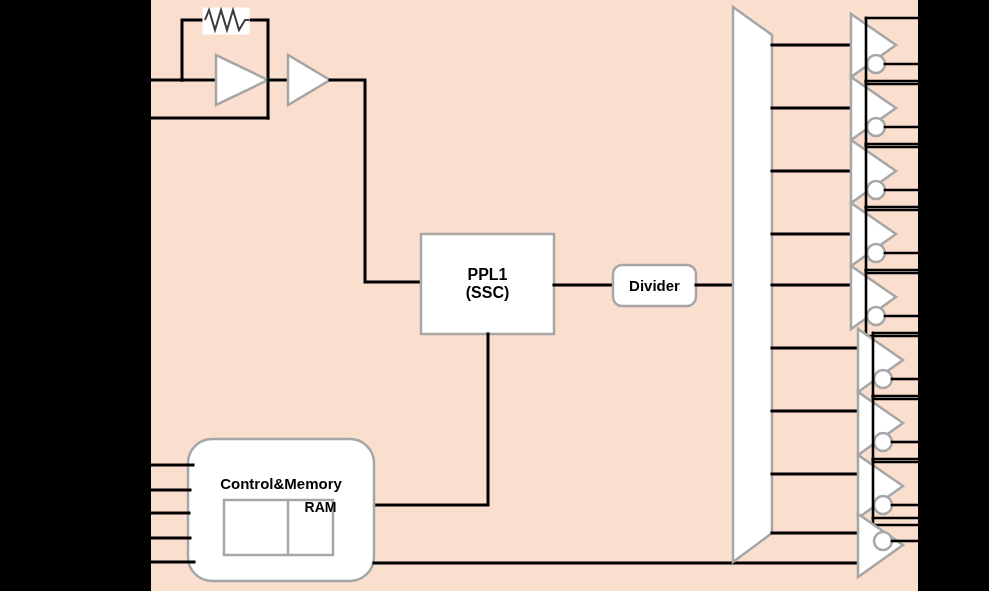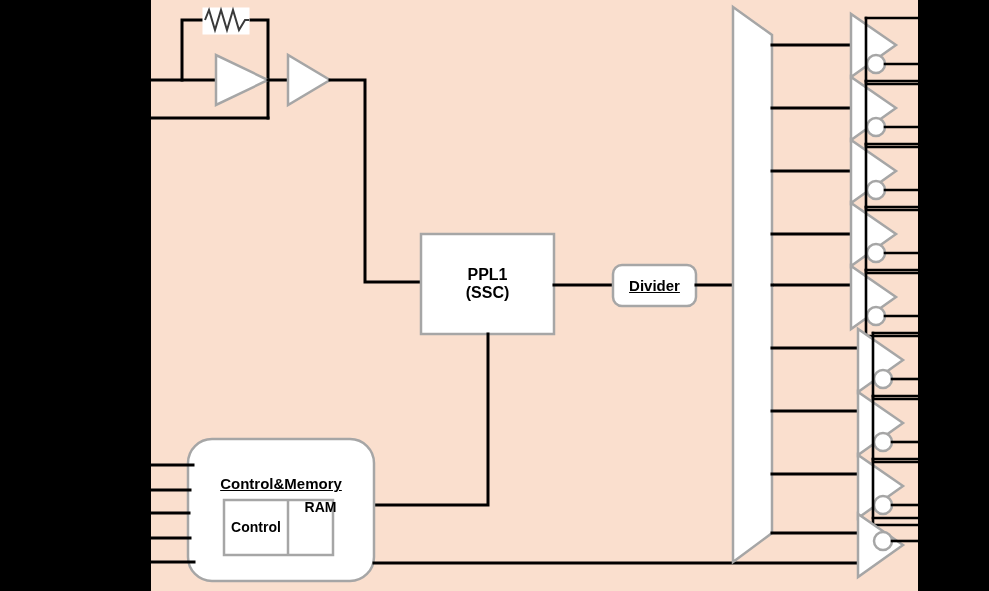--- a/index.html
+++ b/index.html
@@ -6,21 +6,21 @@
   body{font-family:"Liberation Sans",sans-serif;}
   #stage{position:relative;width:989px;height:591px;background:#000;overflow:hidden;}
   #chip{position:absolute;left:151px;top:0;width:767px;height:591px;background:#fadfce;}
   svg{position:absolute;left:0;top:0;width:989px;height:591px;}
   .blk-label{
     position:absolute;display:flex;align-items:center;justify-content:center;
     font-weight:bold;color:#000;text-align:center;line-height:1.15;
     pointer-events:none;
   }
   .t16{font-size:16px;}
-  .t15{font-size:15px;text-decoration:underline;}
+  .t15{font-size:15px;}
   .t14{font-size:14px;}
 </style>
 </head>
 <body>
 
 <div id="stage">
   <div id="chip"></div>
 
   <svg viewBox="0 0 989 591">
     <defs>
@@ -140,16 +140,15 @@
 
   <div class="blk-label t16" style="left:421px;top:234px;width:133px;height:100px;flex-direction:column;">
     <span>PPL1</span>
     <span>(SSC)</span>
   </div>
 
   <div class="blk-label t15" style="left:613px;top:265px;width:83px;height:41px;">Divider</div>
 
   <div class="blk-label t15" style="left:188px;top:472px;width:186px;height:24px;text-align:right;">Control&amp;Memory</div>
 
-  <div class="blk-label t14" style="left:224px;top:500px;width:64px;height:55px;">Control</div>
 
   <div class="blk-label t14" style="left:288px;top:480px;width:65px;height:55px;">RAM</div>
 </div>
 
 </body></html>

